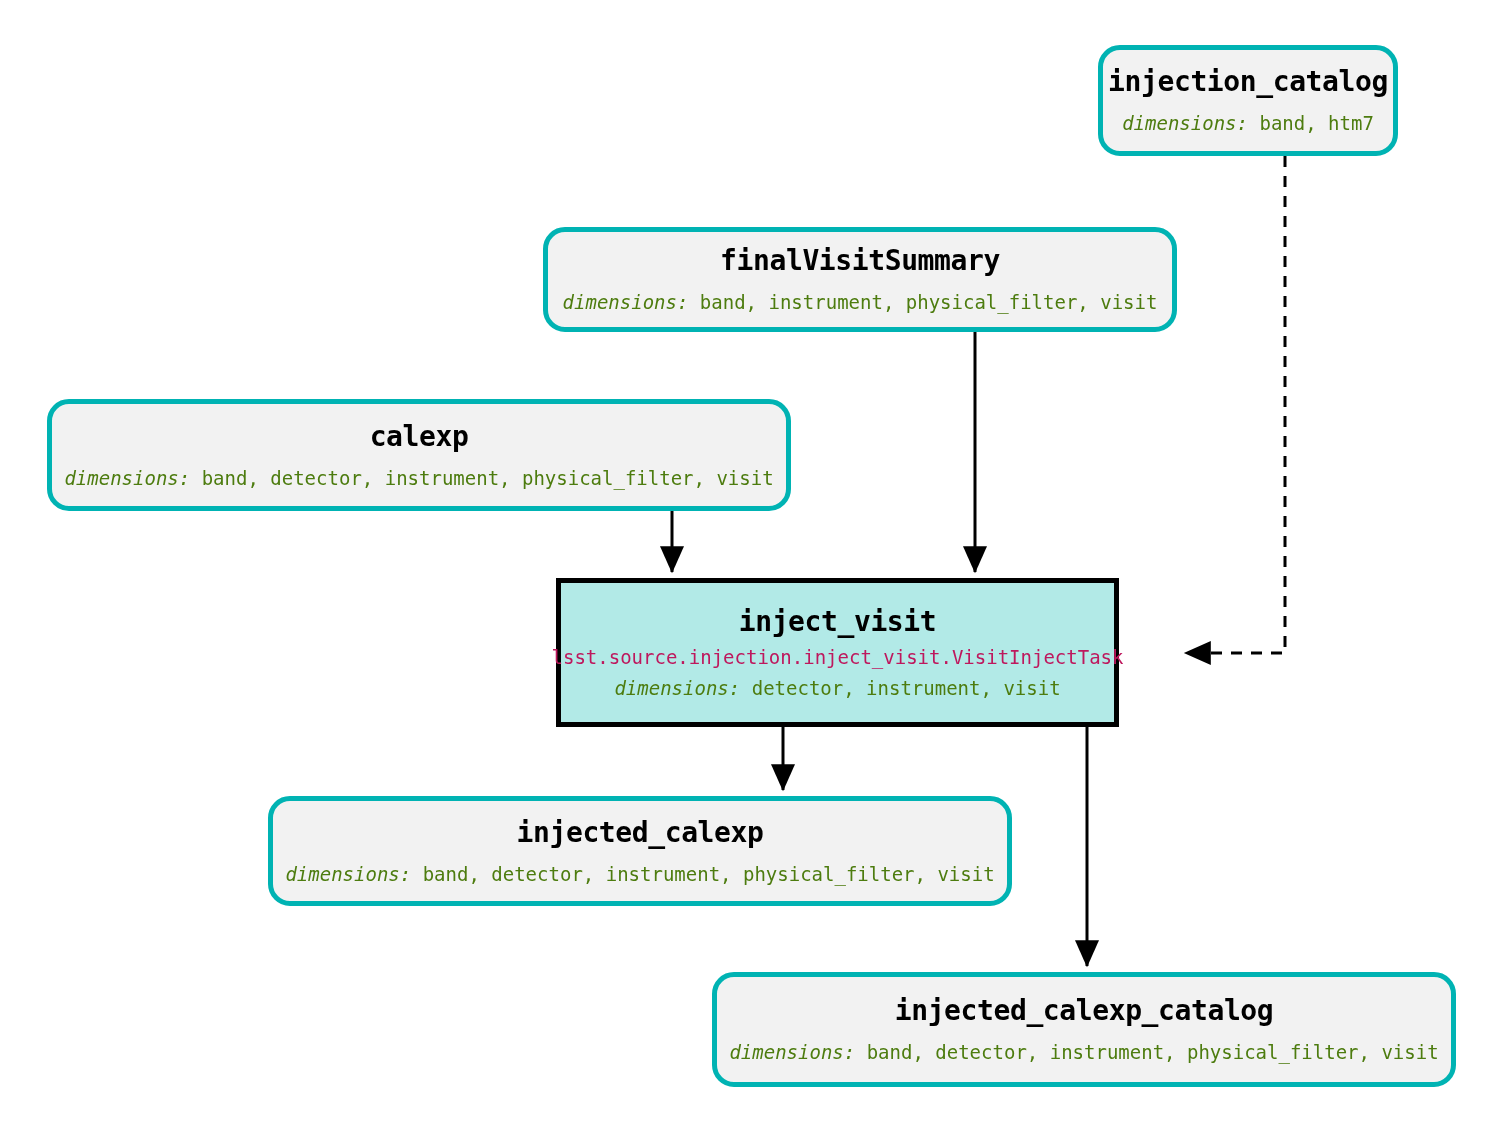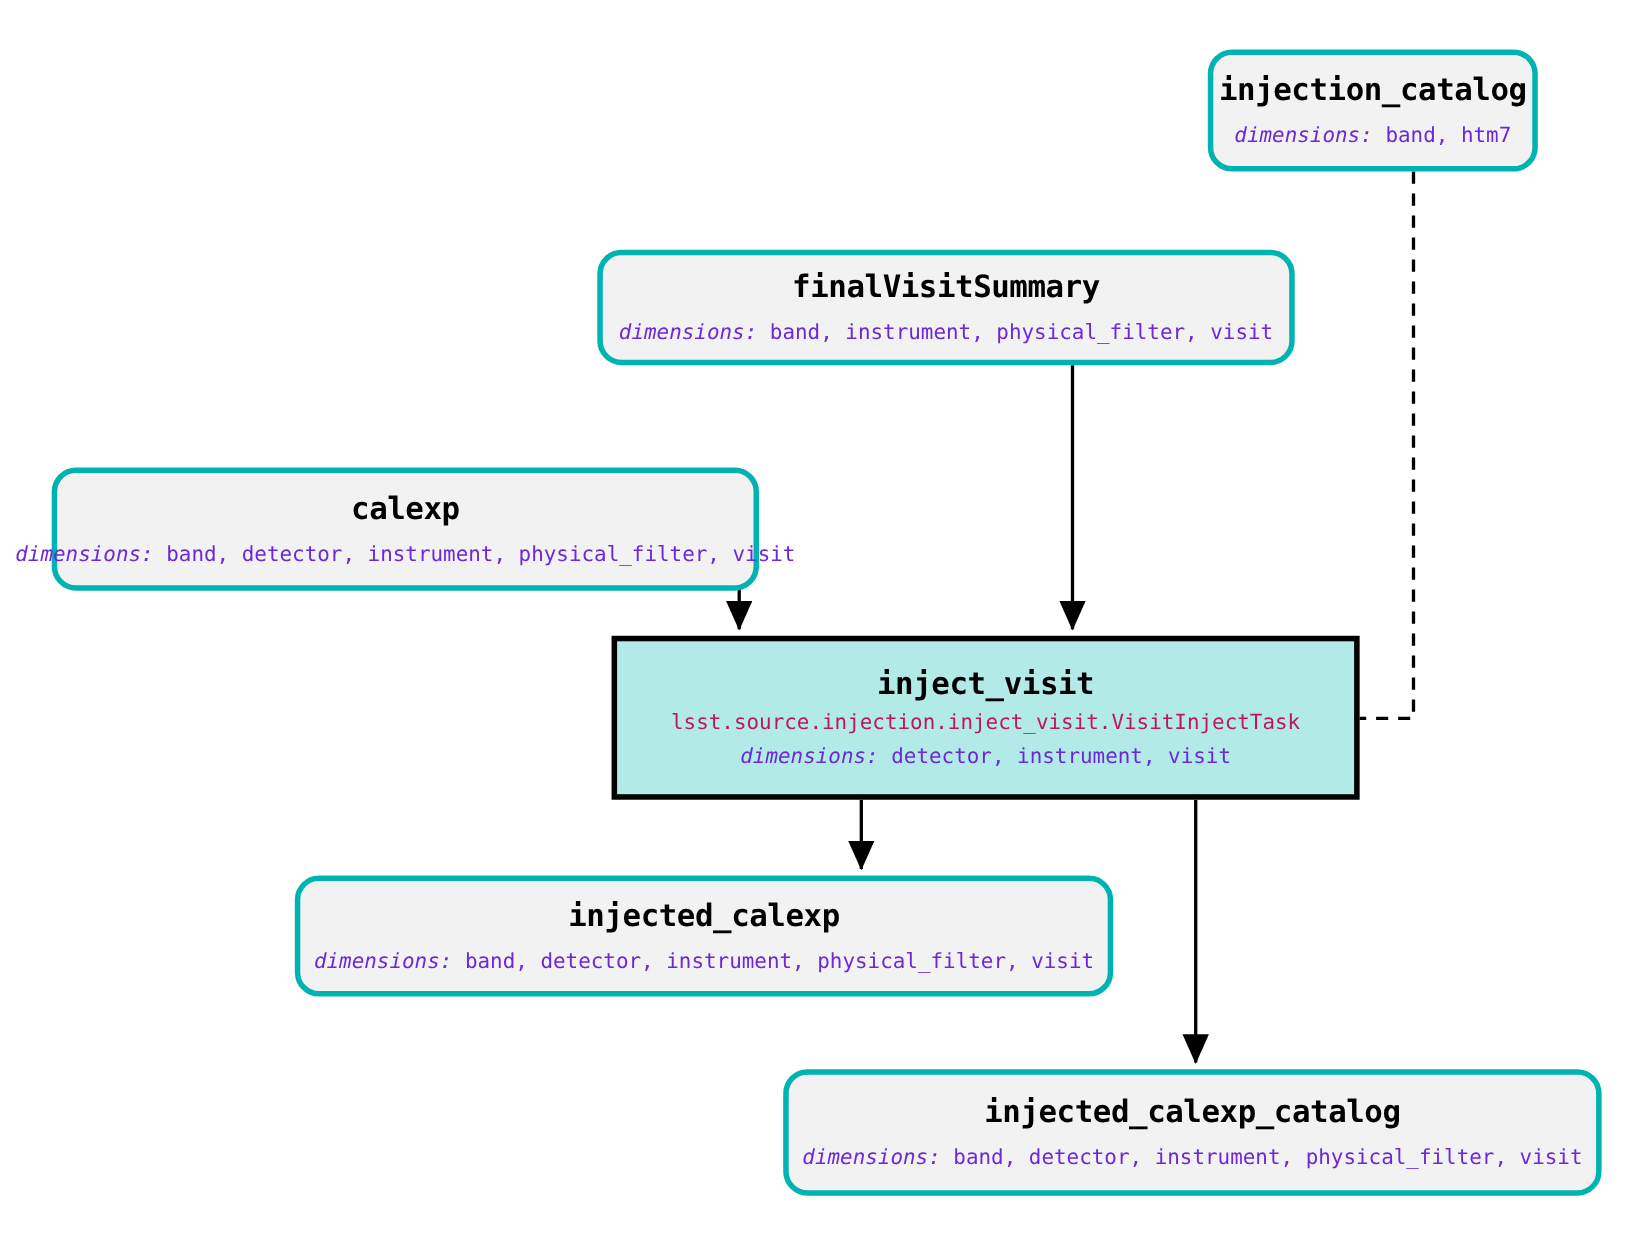--- a/index.html
+++ b/index.html
@@ -63,41 +63,41 @@
     font-size: 19px;
     line-height: 1.2;
     color: #be185d;
     white-space: nowrap;
     text-align: center;
   }
   .node-dims {
     font-family: "DejaVu Sans Mono", "Liberation Mono", monospace;
     font-size: 19px;
     line-height: 1.2;
-    color: #6d28d9;
+    color: #4d7c0f;
     white-space: nowrap;
     text-align: center;
   }
   .dims-label {
     font-style: italic;
   }
   .dims-values {
     font-style: normal;
   }
 
   
   .node.dataset .node-title { margin-bottom: 14px; }
   .node.task .node-title { margin-bottom: 8px; }
   .node.task .node-sub { margin-bottom: 8px; }
 
   
   #node-injection_catalog  { left: 1098px; top: 45px;  width: 300px; height: 111px; }
   #node-finalVisitSummary  { left: 543px;  top: 227px; width: 634px; height: 105px; }
-  #node-calexp            { left: 47px;   top: 399px; width: 643px; height: 112px; margin-top: 26px; }
-  #node-inject_visit      { left: 556px;  top: 578px; width: 680px; height: 149px; }
+  #node-calexp            { left: 47px;   top: 399px; width: 744px; height: 112px; }
+  #node-inject_visit      { left: 556px;  top: 578px; width: 563px; height: 149px; }
   #node-injected_calexp   { left: 268px;  top: 796px; width: 744px; height: 110px; }
   #node-injected_calexp_catalog { left: 712px; top: 972px; width: 744px; height: 115px; }
 </style>
 </head>
 <body>
 
 <div id="canvas">
 
   <svg id="edges" viewBox="0 0 1499 1130" width="1499" height="1130" xmlns="http://www.w3.org/2000/svg">
     <defs>

